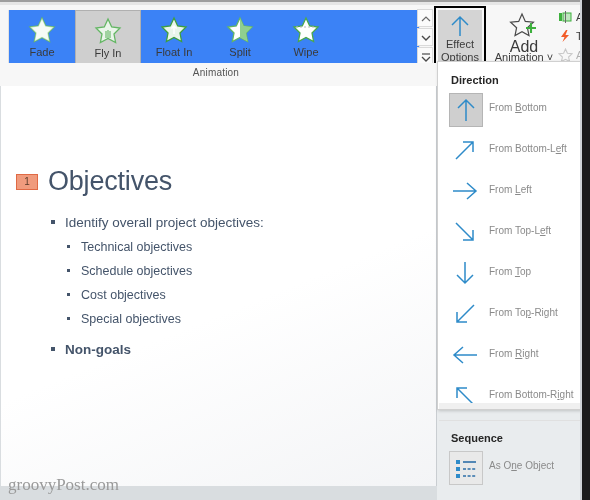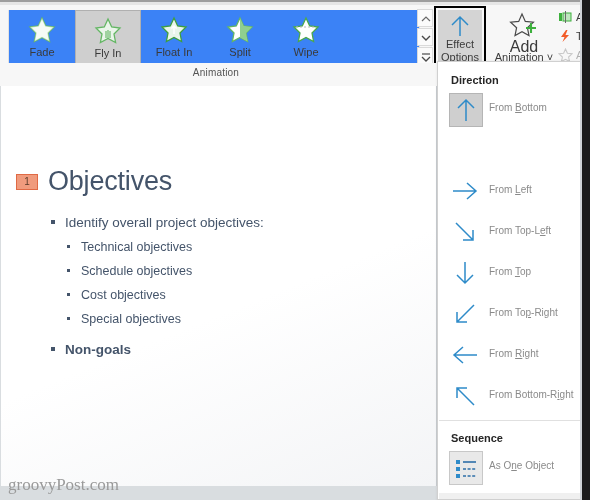--- a/index.html
+++ b/index.html
@@ -66,21 +66,21 @@
   .lvl2{margin-left:16px;}
   .bul{position:absolute;left:2px;top:6px;width:4px;height:4px;background:#44546a;}
   .bul2{position:absolute;left:2px;top:6px;width:3px;height:3px;background:#44546a;}
   .watermark{position:absolute;left:7px;top:389px;font-family:"Liberation Serif", serif;font-size:17px;color:#9a9a9a;}
 
   .right-bg{position:absolute;left:437px;top:86px;width:153px;height:414px;background:#e9ecee;}
   .far-edge{position:absolute;left:582px;top:0px;width:8px;height:500px;background:#1b1b1b;}
   .far-edge-in{position:absolute;left:580px;top:0px;width:2px;height:500px;background:#cfd3d6;}
 
   
-  .menu{position:absolute;left:437px;top:61px;width:146px;height:439px;background:#ffffff;border:1px solid #d0d0d0;box-sizing:border-box;
+  .menu{position:absolute;left:437px;top:61px;width:146px;height:349px;background:#ffffff;border:1px solid #d0d0d0;box-sizing:border-box;
         box-shadow:1px 1px 3px rgba(0,0,0,.18);}
   .sect-hdr{position:absolute;left:13px;font-size:11px;font-weight:bold;color:#262626;}
   .mi{position:absolute;left:1px;width:143px;height:40px;}
   .mi .ibox{position:absolute;left:10px;top:3px;width:34px;height:34px;}
   .mi.sel .ibox{background:#cfcfcf;border:1px solid #b5b5b5;box-sizing:border-box;}
   .mi .mlbl{position:absolute;left:50px;top:12px;font-size:10px;color:#8a8a8a;white-space:nowrap;}
   .mi .mlbl u{text-decoration:underline;}
   .menu-sep{position:absolute;left:1px;width:143px;height:1px;background:#e0e0e0;}
   .seq-ibox{position:absolute;left:10px;top:3px;width:34px;height:34px;background:#e9e9e9;border:1px solid #c8c8c8;box-sizing:border-box;}
   .menu-foot{position:absolute;left:1px;bottom:0px;width:143px;height:6px;background:#f0f0f0;}
@@ -268,20 +268,28 @@
 
     <div class="mi sel" style="top:28px;">
       <span class="ibox">
         <svg width="32" height="32" viewBox="0 0 32 32">
             <path d="M16,27 L16,6 M8,14 L16,6 L24,14" stroke="#2e8bc9" stroke-width="1.5" fill="none"></path>
           </svg>
       </span>
       <span class="mlbl"><span>From </span><u>B</u><span>ottom</span></span>
     </div>
 
+    <div class="mi" style="top:69px;">
+      <span class="ibox">
+        <svg width="32" height="32" viewBox="0 0 32 32">
+            <path d="M7,25 L24,8 M14,8 L24,8 L24,18" stroke="#2e8bc9" stroke-width="1.5" fill="none"></path>
+          </svg>
+      </span>
+      <span class="mlbl"><span>From Bottom-L</span><u>e</u><span>ft</span></span>
+    </div>
 
     <div class="mi" style="top:110px;">
       <span class="ibox">
         <svg width="32" height="32" viewBox="0 0 32 32">
             <path d="M4,16 L27,16 M18,8 L27,16 L18,24" stroke="#2e8bc9" stroke-width="1.5" fill="none"></path>
           </svg>
       </span>
       <span class="mlbl"><span>From </span><u>L</u><span>eft</span></span>
     </div>
 

